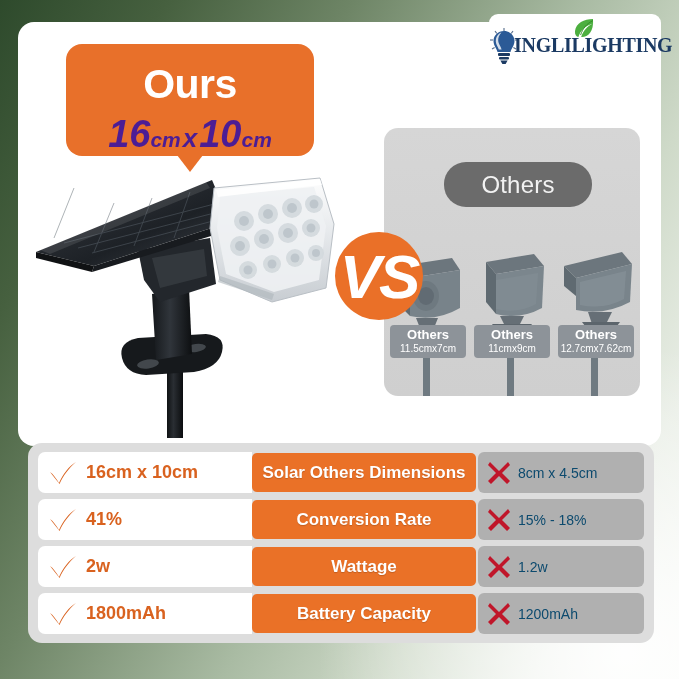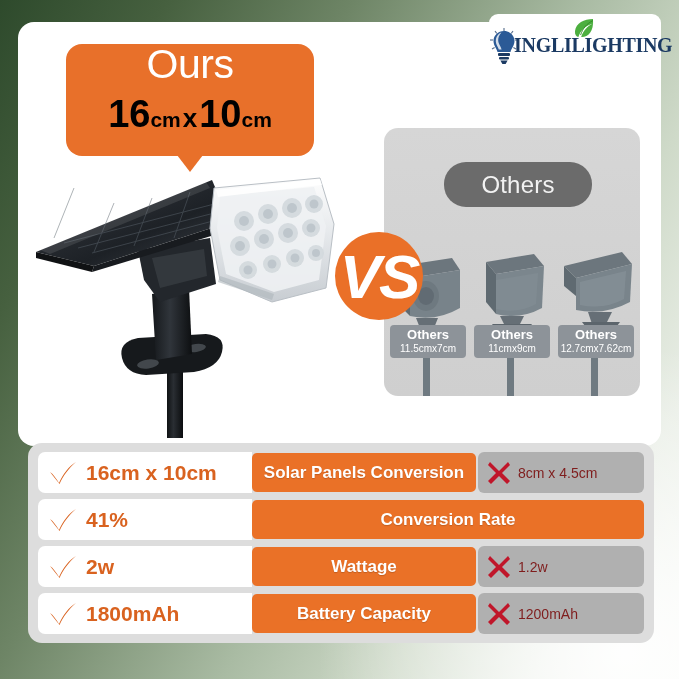--- a/index.html
+++ b/index.html
@@ -45,32 +45,33 @@
     margin-left: -13px;
     width: 0; height: 0;
     border-left: 13px solid transparent;
     border-right: 13px solid transparent;
     border-top: 17px solid #e8702a;
   }
   .ours-title {
     display: block;
     color: #ffffff;
     font-size: 41px;
-    font-weight: normal;
+    font-weight: bold;
     letter-spacing: -0.5px;
     line-height: 1;
-    padding-top: 0;
+    padding-top: 20px;
   }
   .ours-size {
     display: block;
-    color: #000000;
+    color: #4c1d95;
     font-weight: bold;
     line-height: 1;
     padding-top: 10px;
     white-space: nowrap;
+    font-style: italic;
   }
   .ours-size .big { font-size: 38px; }
   .ours-size .sm  { font-size: 21px; }
   .ours-size .x   { font-size: 26px; padding: 0 2px; }
 
   
   #logo-plate {
     position: absolute;
     left: 489px; top: 14px;
     width: 172px; height: 63px;
@@ -206,21 +207,21 @@
     background: #ffffff;
     border-radius: 7px 0 0 7px;
     display: flex;
     align-items: center;
     padding-left: 10px;
     flex: none;
   }
   .check { width: 30px; flex: none; }
   .ours-val {
     color: #d9621f;
-    font-size: 21px;
+    font-size: 18px;
     font-weight: bold;
     white-space: nowrap;
     padding-left: 8px;
   }
 
   .cell-feature {
     flex: 1;
     background: #ea7127;
     display: flex;
     align-items: center;
@@ -241,21 +242,21 @@
     flex: none;
     background: #b0b0b0;
     border-radius: 6px;
     display: flex;
     align-items: center;
     padding-left: 8px;
     margin-left: 2px;
   }
   .xmark { width: 26px; flex: none; }
   .others-val {
-    color: #7f1d1d;
+    color: #0c4a6e;
     font-size: 14px;
     white-space: nowrap;
     padding-left: 6px;
   }
 
   
   #product {
     position: absolute;
     left: 34px; top: 176px;
     width: 320px; height: 262px;
@@ -453,40 +454,46 @@
   <div id="table">
 
     <div class="row">
       <div class="cell-ours">
         <svg class="check" viewBox="0 0 30 26">
           <path d="M2 12 C5 14 8 18 11 23 C15 14 21 6 28 2 C21 8 15 16 11.5 24 Z" fill="#d9621f"></path>
         </svg>
         <span class="ours-val">16cm x 10cm</span>
       </div>
       <div class="cell-feature">
-        <span>Solar Panels Conversion</span>
+        <span>Solar Others Dimensions</span>
       </div>
       <div class="cell-others">
         <svg class="xmark" viewBox="0 0 26 26">
           <path d="M4 2 L13 11 L22 2 L24 5 L16 13 L24 21 L21 24 L13 16 L5 24 L2 21 L10 13 L2 5 Z" fill="#c0162a"></path>
         </svg>
         <span class="others-val">8cm x 4.5cm</span>
       </div>
     </div>
 
     <div class="row">
       <div class="cell-ours">
         <svg class="check" viewBox="0 0 30 26">
           <path d="M2 12 C5 14 8 18 11 23 C15 14 21 6 28 2 C21 8 15 16 11.5 24 Z" fill="#d9621f"></path>
         </svg>
         <span class="ours-val">41%</span>
       </div>
       <div class="cell-feature">
         <span>Conversion Rate</span>
       </div>
+      <div class="cell-others">
+        <svg class="xmark" viewBox="0 0 26 26">
+          <path d="M4 2 L13 11 L22 2 L24 5 L16 13 L24 21 L21 24 L13 16 L5 24 L2 21 L10 13 L2 5 Z" fill="#c0162a"></path>
+        </svg>
+        <span class="others-val">15% - 18%</span>
+      </div>
     </div>
 
     <div class="row">
       <div class="cell-ours">
         <svg class="check" viewBox="0 0 30 26">
           <path d="M2 12 C5 14 8 18 11 23 C15 14 21 6 28 2 C21 8 15 16 11.5 24 Z" fill="#d9621f"></path>
         </svg>
         <span class="ours-val">2w</span>
       </div>
       <div class="cell-feature">

